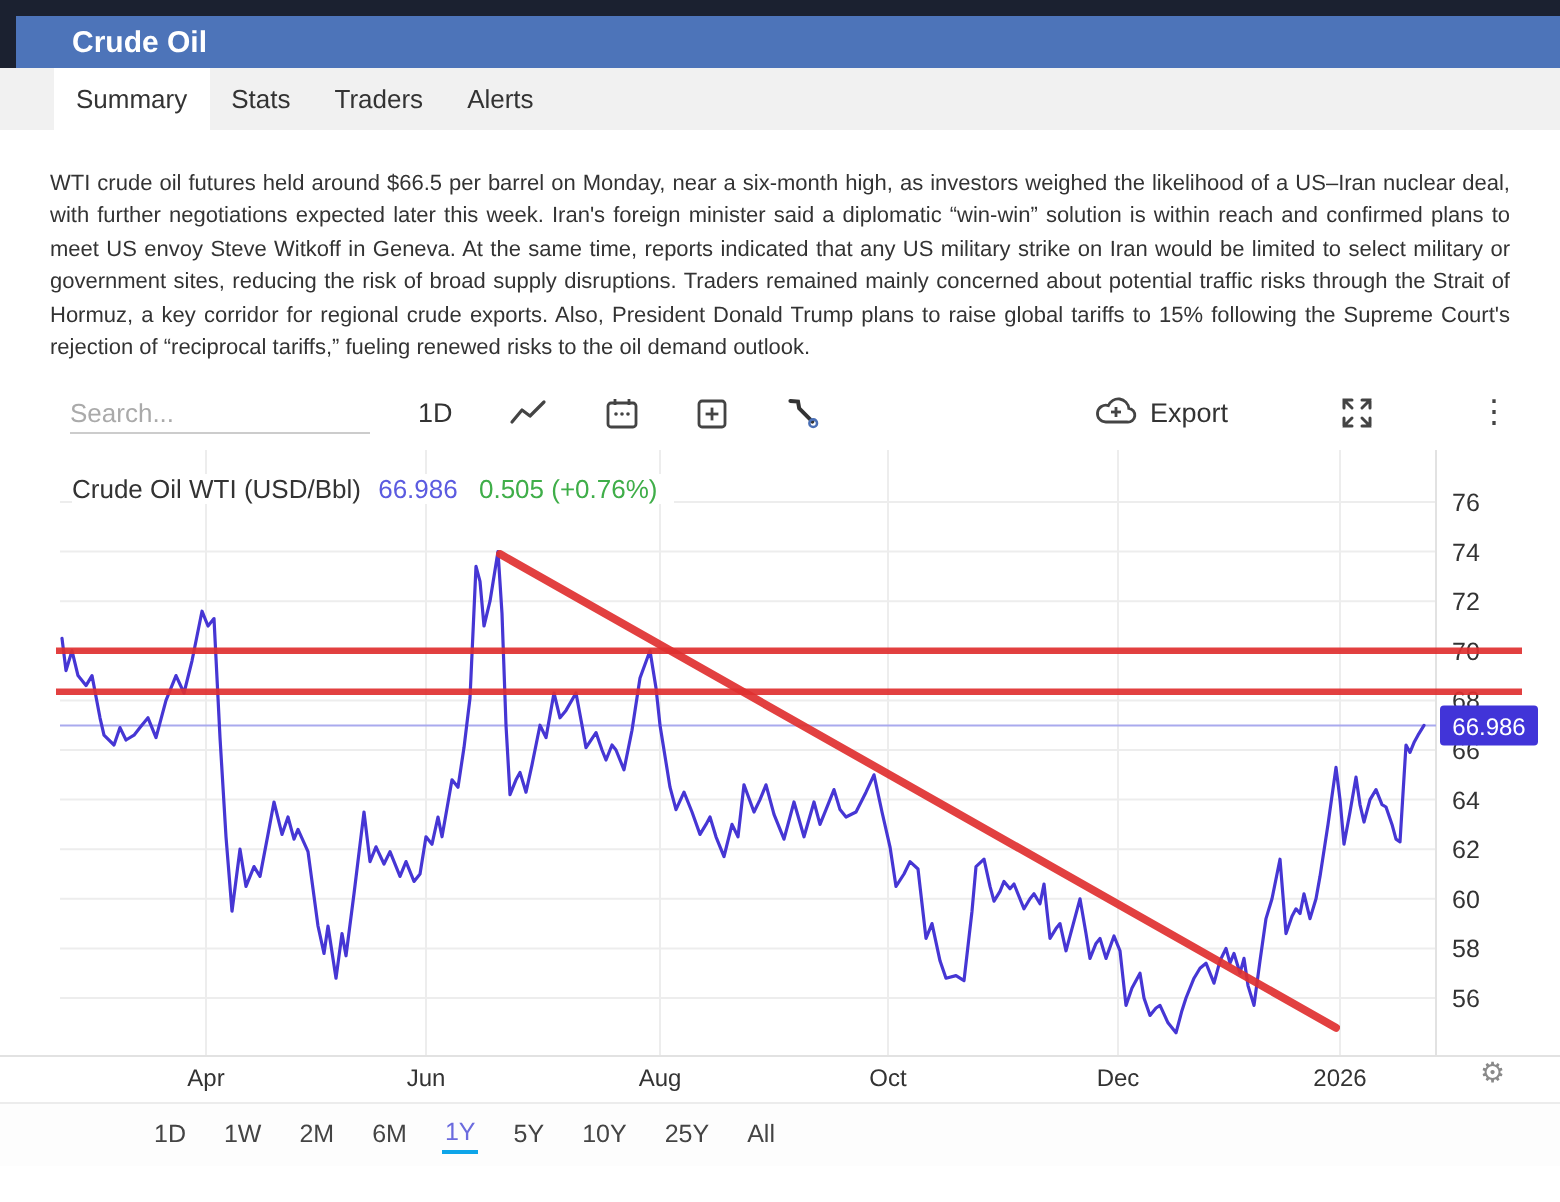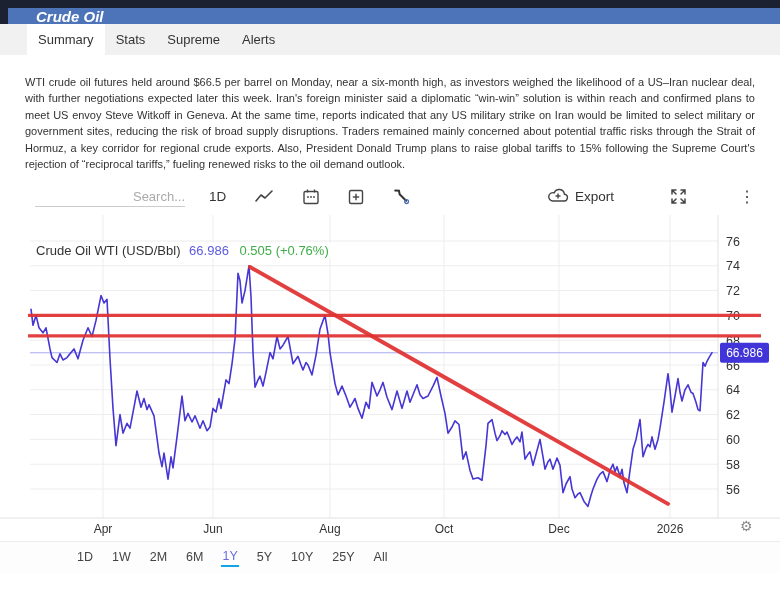--- a/index.html
+++ b/index.html
@@ -1,43 +1,43 @@
 <!DOCTYPE html>
 <html><head>
 <meta charset="utf-8">
 <style>
   * { margin:0; padding:0; box-sizing:border-box; }
   html,body { width:780px; height:601px; overflow:hidden; background:#fff;
               font-family:"Liberation Sans", sans-serif; }
   .top-strip { height:8px; background:#1b2130; }
-  .title-bar { height:16px; background:#4d74b9; color:#fff; display:flex; align-items:center;
-               padding-left:28px; font-size:15px; font-weight:bold; border-left:8px solid #1b2130;font-style:italic; }
+  .title-bar { height:26px; background:#4d74b9; color:#fff; display:flex; align-items:center;
+               padding-left:28px; font-size:15px; font-weight:bold; border-left:8px solid #1b2130; }
   .tab-bar { height:31px; background:#f1f1f1; display:flex; align-items:stretch; padding-left:27px;
              font-size:13px; color:#333; }
   .tab { display:flex; align-items:center; padding:0 11px; cursor:pointer;justify-content:center; }
   .tab.active { background:#fff; }
   .summary-text { margin:19px 25px 6px 25px; font-size:11px; line-height:16.45px; color:#333;
                   text-align:justify; }
   .chart-card { margin-top:2px; }
   .toolbar { height:36px; display:flex; align-items:center; padding:0 25px 0 35px; }
   .search-input { border:none; border-bottom:1px solid #ccc; width:150px; font-size:13px;
                   color:#333; outline:none; padding:2px 0; background:transparent;
-                  font-family:"Liberation Sans", sans-serif;text-align:right; }
+                  font-family:"Liberation Sans", sans-serif; }
   .search-input::placeholder { color:#aaa; }
   .interval-btn { margin-left:24px; font-size:13.5px; color:#333; background:none; border:none;
                   cursor:pointer; font-family:"Liberation Sans", sans-serif; }
   .tb-icon { margin-left:27px; display:flex; align-items:center; cursor:pointer; color:#555; }
   .tb-right { margin-left:auto; display:flex; align-items:center;gap:32px; }
   .export-btn { display:flex; align-items:center; gap:6px; background:none; border:none;
                 font-size:13.5px; color:#333; cursor:pointer; font-family:"Liberation Sans", sans-serif; }
   .fullscreen { margin-left:24px; cursor:pointer; display:flex; }
   .kebab { margin-left:20px; font-size:16px; color:#444; cursor:pointer; line-height:14px; }
   .chart-area { position:relative; width:780px; height:326px; }
   .legend { position:absolute; top:12px; left:36px; font-size:13px; background:#fff;
-            padding-right:8px; white-space:nowrap;margin-top:16px; }
+            padding-right:8px; white-space:nowrap; }
   .legend .l-name { color:#333; }
   .legend .l-price { color:#5b5be0; margin-left:5px; }
   .legend .l-change { color:#3fae49; margin-left:7px; }
   .gear { position:absolute; left:740px; top:303px; font-size:14px; color:#8a8a8a; cursor:pointer; }
   .range-bar { height:32px; display:flex; align-items:center; padding-left:76px; gap:17px;
                background:#fdfdfd; border-top:1px solid #ececec; font-size:12.5px; color:#444; }
   .range-btn { background:none; border:none; font-size:12.5px; color:#444; cursor:pointer;
                padding:2px 1px; font-family:"Liberation Sans", sans-serif; }
   .range-btn.active { color:#6b6bde; border-bottom:2px solid #0ea5e9; }
   svg text { font-family:"Liberation Sans", sans-serif; }
@@ -53,21 +53,21 @@
   </div>
 
   <div class="tab-bar">
     <div class="tab active">
         <span>Summary</span>
       </div>
     <div class="tab">
         <span>Stats</span>
       </div>
     <div class="tab">
-        <span>Supreme</span>
+        <span>Traders</span>
       </div>
     <div class="tab">
         <span>Alerts</span>
       </div>
   </div>
 
   <p class="summary-text">WTI crude oil futures held around $66.5 per barrel on Monday, near a six-month high, as investors weighed the likelihood of a US–Iran nuclear deal, with further negotiations expected later this week. Iran's foreign minister said a diplomatic “win-win” solution is within reach and confirmed plans to meet US envoy Steve Witkoff in Geneva. At the same time, reports indicated that any US military strike on Iran would be limited to select military or government sites, reducing the risk of broad supply disruptions. Traders remained mainly concerned about potential traffic risks through the Strait of Hormuz, a key corridor for regional crude exports. Also, President Donald Trump plans to raise global tariffs to 15% following the Supreme Court's rejection of “reciprocal tariffs,” fueling renewed risks to the oil demand outlook.</p>
 
   <div class="chart-card">
     <div class="toolbar">

